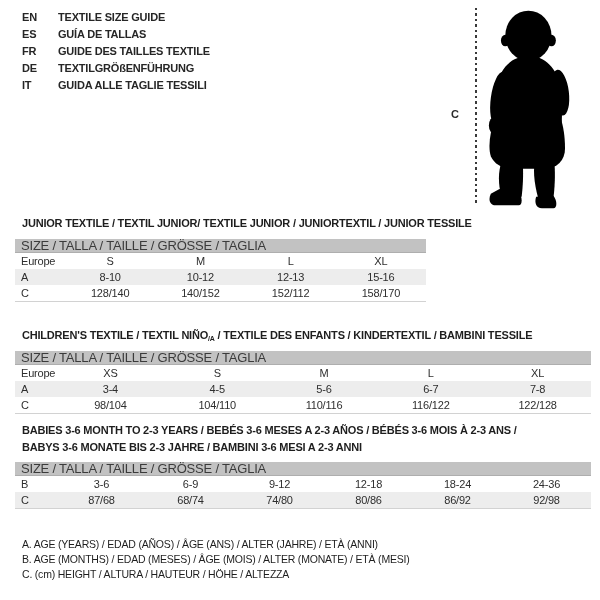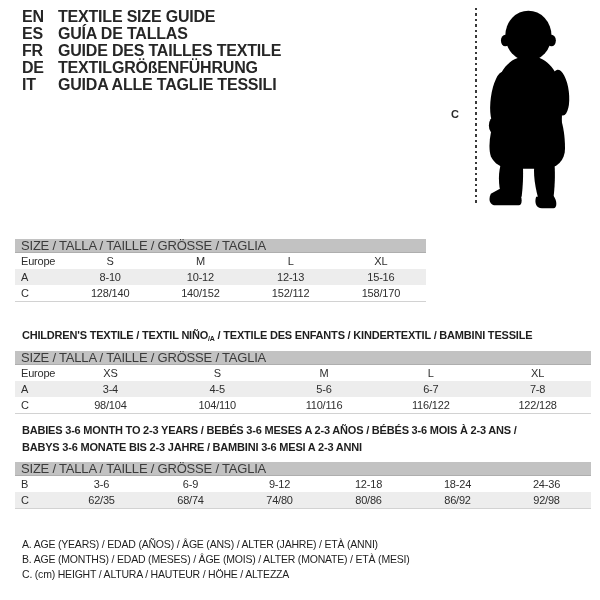--- a/index.html
+++ b/index.html
@@ -5,21 +5,21 @@
   * { margin:0; padding:0; box-sizing:border-box; }
   html,body { background:#fff; }
   #canvas {
     position:relative; width:600px; height:600px; background:#ffffff;
     font-family:"Liberation Sans", sans-serif; color:#262626;
     overflow:hidden; letter-spacing:-0.2px;
   }
 
   
   .lang-list { position:absolute; left:22px; top:8px; }
-  .lang-row { display:flex; height:17px; align-items:center; font-size:16px; font-weight:bold; }
+  .lang-row { display:flex; height:17px; align-items:center; font-size:11px; font-weight:bold; }
   .lang-code { width:36px; }
 
   
   .height-line {
     position:absolute; left:475px; top:8px; width:2px; height:198px;
     background:repeating-linear-gradient(#3a3a3a 0 2.5px, transparent 2.5px 5.5px);
   }
   .height-label { position:absolute; left:451px; top:108px; font-size:11px; font-weight:bold; color:#2b2b2b; }
   .baby-svg { position:absolute; left:486px; top:6px; }
 
@@ -83,20 +83,21 @@
       <ellipse cx="77" cy="88" rx="9" ry="24" transform="rotate(-7 77 88)"></ellipse>
       <ellipse cx="71" cy="106" rx="7" ry="15" transform="rotate(22 71 106)"></ellipse>
       <path d="M9 116 C4 130 2 144 5 154 C9 163 18 167 28 167 L60 167 C74 167 82 158 82 146 C82 133 80 123 78 116 Z"></path>
       <path d="M25 150 C15 154 12 170 14 186 L16 196 L37 196 C39 180 39 162 37 152 Z"></path>
       <path d="M5 193 C2 199 4 205 10 205 L34 205 C38 205 38 196 34 191 L14 188 Z"></path>
       <path d="M52 154 C48 166 50 182 54 197 L70 197 C72 182 72 164 70 152 Z"></path>
       <path d="M52 196 C50 202 52 208 58 208 L70 208 C74 208 74 200 70 195 Z"></path>
     </g>
   </svg>
 
+  <div class="sec-title" style="left:22px; top:217px;">JUNIOR TEXTILE / TEXTIL JUNIOR/ TEXTILE JUNIOR / JUNIORTEXTIL / JUNIOR TESSILE</div>
   <div class="size-table" style="left:15px; top:239px; width:411px;">
     <div class="size-bar">SIZE / TALLA / TAILLE / GRÖSSE / TAGLIA</div>
     <table>
       <colgroup>
           <col style="width:50px">
           <col>
           <col>
           <col>
           <col>
         </colgroup>
@@ -188,21 +189,21 @@
           <td class="rowlabel">B</td>
           <td>3-6</td>
           <td>6-9</td>
           <td>9-12</td>
           <td>12-18</td>
           <td>18-24</td>
           <td>24-36</td>
         </tr>
         <tr class="alt">
           <td class="rowlabel">C</td>
-          <td>62/35</td>
+          <td>87/68</td>
           <td>68/74</td>
           <td>74/80</td>
           <td>80/86</td>
           <td>86/92</td>
           <td>92/98</td>
         </tr>
       </tbody>
     </table>
   </div>
 

